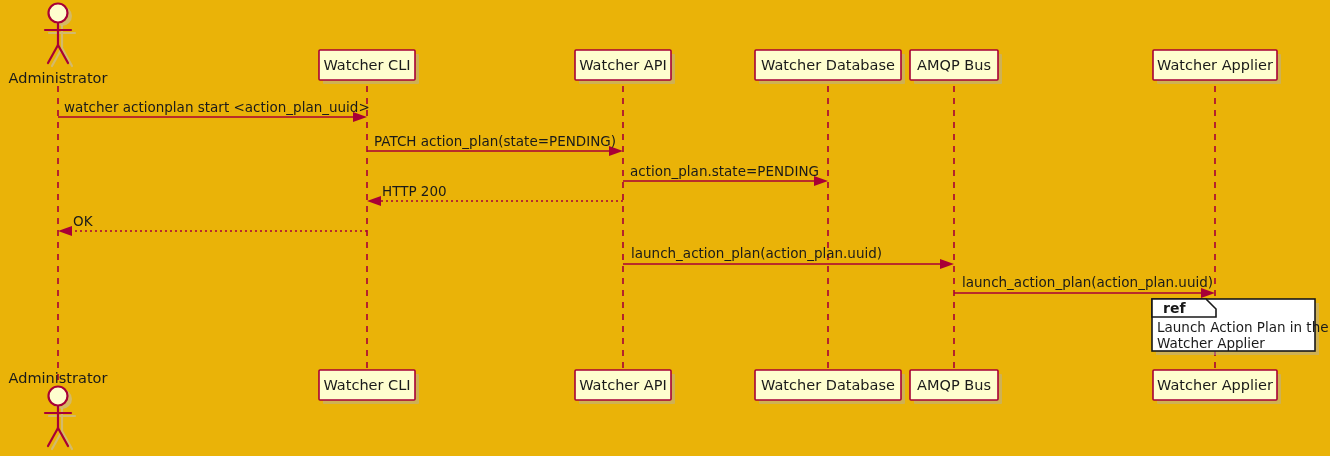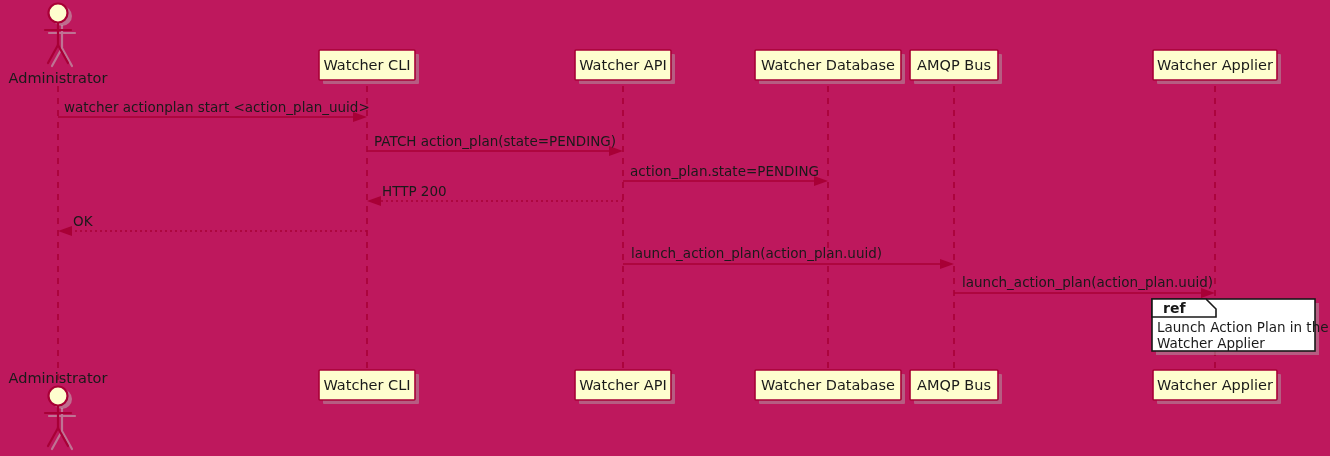--- a/index.html
+++ b/index.html
@@ -4,21 +4,21 @@
 <style>
   html, body {
     margin: 0;
     padding: 0;
     background: #FFFFFF;
   }
   #diagram-root {
     position: relative;
     width: 1330px;
     height: 456px;
-    background: #be185d;
+    background: #eab308;
     font-family: "DejaVu Sans", sans-serif;
     overflow: hidden;
   }
   #uml-svg {
     position: absolute;
     left: 0;
     top: 0;
     width: 1330px;
     height: 456px;
     display: block;

